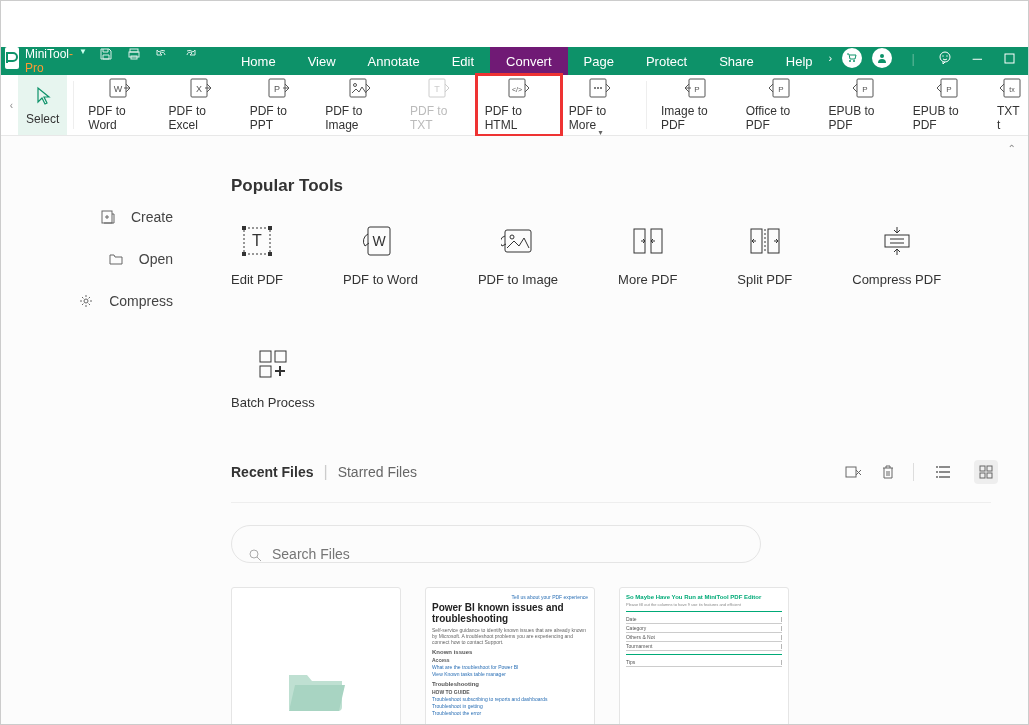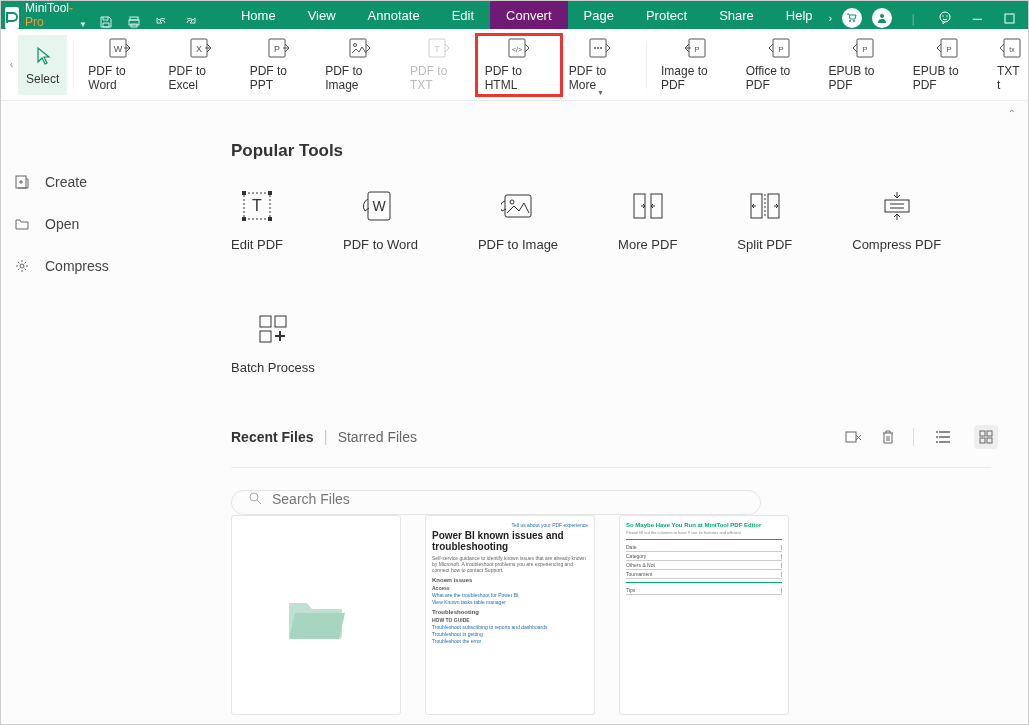--- a/index.html
+++ b/index.html
@@ -1,19 +1,19 @@
 <!DOCTYPE html>
 <html><head>
 <meta charset="utf-8">
 <style>
 * { box-sizing: border-box; margin: 0; padding: 0; font-family: 'Segoe UI', Tahoma, sans-serif; }
 body { width: 1029px; height: 725px; border: 1px solid #ccc; overflow: hidden; background: #fff; display: flex; flex-direction: column; }
 
 
-.titlebar { height: 28px; background: #0d9269; display: flex; align-items: flex-end; color: #fff; font-size: 12px; }
+.titlebar { height: 28px; background: #0d9269; display: flex; align-items: flex-start; color: #fff; font-size: 12px; margin-top: 46px; }
 .titlebar .logo { width: 22px; height: 22px; background: #fff; margin-left: 4px; border-radius: 2px; display: flex; align-items: center; justify-content: center; color: #0d9269; font-weight: bold; font-size: 14px; }
 .titlebar .appname { margin-left: 6px; font-size: 12px; }
 .titlebar .appname .pro { color: #ff9933; }
 .titlebar .dropdown-caret { margin: 0 6px; color: #cfe; font-size: 8px; }
 .titlebar .qat { display: flex; gap: 14px; margin-left: 6px; }
 .titlebar .qat span { opacity: 0.85; }
 .titlebar .menus { display: flex; margin-left: 28px; height: 100%; }
 .titlebar .menus .menu { padding: 0 16px; display: flex; align-items: center; cursor: pointer; font-size: 13px; }
 .titlebar .menus .menu.active { background: #701a75; }
 .titlebar .right { margin-left: auto; display: flex; align-items: center; gap: 10px; padding-right: 8px; }
@@ -29,41 +29,41 @@
 .ribbon .tool.disabled { color: #bbb; }
 .ribbon .tool .ticon { width: 26px; height: 22px; margin-bottom: 6px; display:flex;align-items:center;justify-content:center;}
 .ribbon .tool.highlighted { outline: 3px solid #e33; outline-offset: -1px; }
 .ribbon .sep { width: 1px; height: 48px; background: #eee; margin: 0 6px; }
 .ribbon .morecaret { position:absolute; bottom:-2px; left:50%; transform:translateX(-50%); font-size:8px; color:#666;}
 .collapse-caret { position:absolute; right:12px; bottom:-18px; font-size:10px; color:#888; z-index:2;}
 
 
 .bodyarea { flex:1; display:flex; background:#fcfcfc; position:relative;}
 .leftpanel { width: 200px; padding-top: 60px; }
-.leftpanel .navitem { display:flex; align-items:center; gap:14px; padding: 12px 12px; font-size:14px; color:#444; cursor:pointer;}
+.leftpanel .navitem { display:flex; align-items:center; gap:14px; padding: 12px 28px; font-size:14px; color:#444; cursor:pointer;justify-content:flex-end;}
 .leftpanel .navitem .nicon { width:18px; height:18px; display:flex;align-items:center;justify-content:center; color:#666;}
 
 .mainarea { flex:1; padding: 40px 30px 0 30px; overflow:hidden;}
 .section-title { font-size:17px; font-weight:600; color:#333; margin-bottom: 28px;}
 
 .popular-tools { display:flex; gap: 60px; margin-bottom: 50px; flex-wrap:wrap;}
 .ptool { display:flex; flex-direction:column; align-items:center; gap:14px; cursor:pointer;}
 .ptool .picon { width:40px; height:34px; display:flex;align-items:center;justify-content:center;}
 .ptool .plabel { font-size:13px; color:#333;}
 
 .files-header { display:flex; align-items:center; margin-bottom:18px;}
 .files-header .tab { font-size:14px; font-weight:600; color:#333; cursor:pointer;}
 .files-header .tab.inactive { font-weight:400; color:#666;}
 .files-header .divider { margin: 0 10px; color:#ccc;}
 .files-header .right-icons { margin-left:auto; display:flex; align-items:center; gap:18px; color:#666;}
 .files-header .right-icons .vbtn { width:24px;height:24px;display:flex;align-items:center;justify-content:center;border-radius:4px;}
 .files-header .right-icons .vbtn.active { background:#eee;}
 .files-header .right-icons .vsep { width:1px; height:18px; background:#ddd;}
 
-.searchbar { width: 530px; height:25px; border:1px solid #e5e5e5; border-radius:19px; display:flex; align-items:flex-start; padding:0 16px; color:#888; }
+.searchbar { width: 530px; height:38px; border:1px solid #e5e5e5; border-radius:19px; display:flex; align-items:flex-end; padding:0 16px; color:#888; margin-bottom:24px;}
 .searchbar input { border:none; outline:none; flex:1; font-size:14px; background:transparent; color:#333;}
 .searchbar .sicon { margin-right:10px; color:#aaa;}
 
 .hr { height:1px; background:#eee; margin-bottom:22px; width:760px;}
 
 .thumbs { display:flex; gap:24px;}
 .thumb { width:170px; height:200px; border:1px solid #e5e5e5; border-radius:3px; background:#fff; padding:6px; overflow:hidden; font-size:6px; color:#555;}
 .thumb.folder { display:flex; align-items:center; justify-content:center; border-style:solid;}
 .thumb .doc-title { font-size:10px; font-weight:700; color:#222; margin-bottom:3px;}
 .thumb .doc-sub { font-size:5px; color:#666; margin-bottom:4px;}

